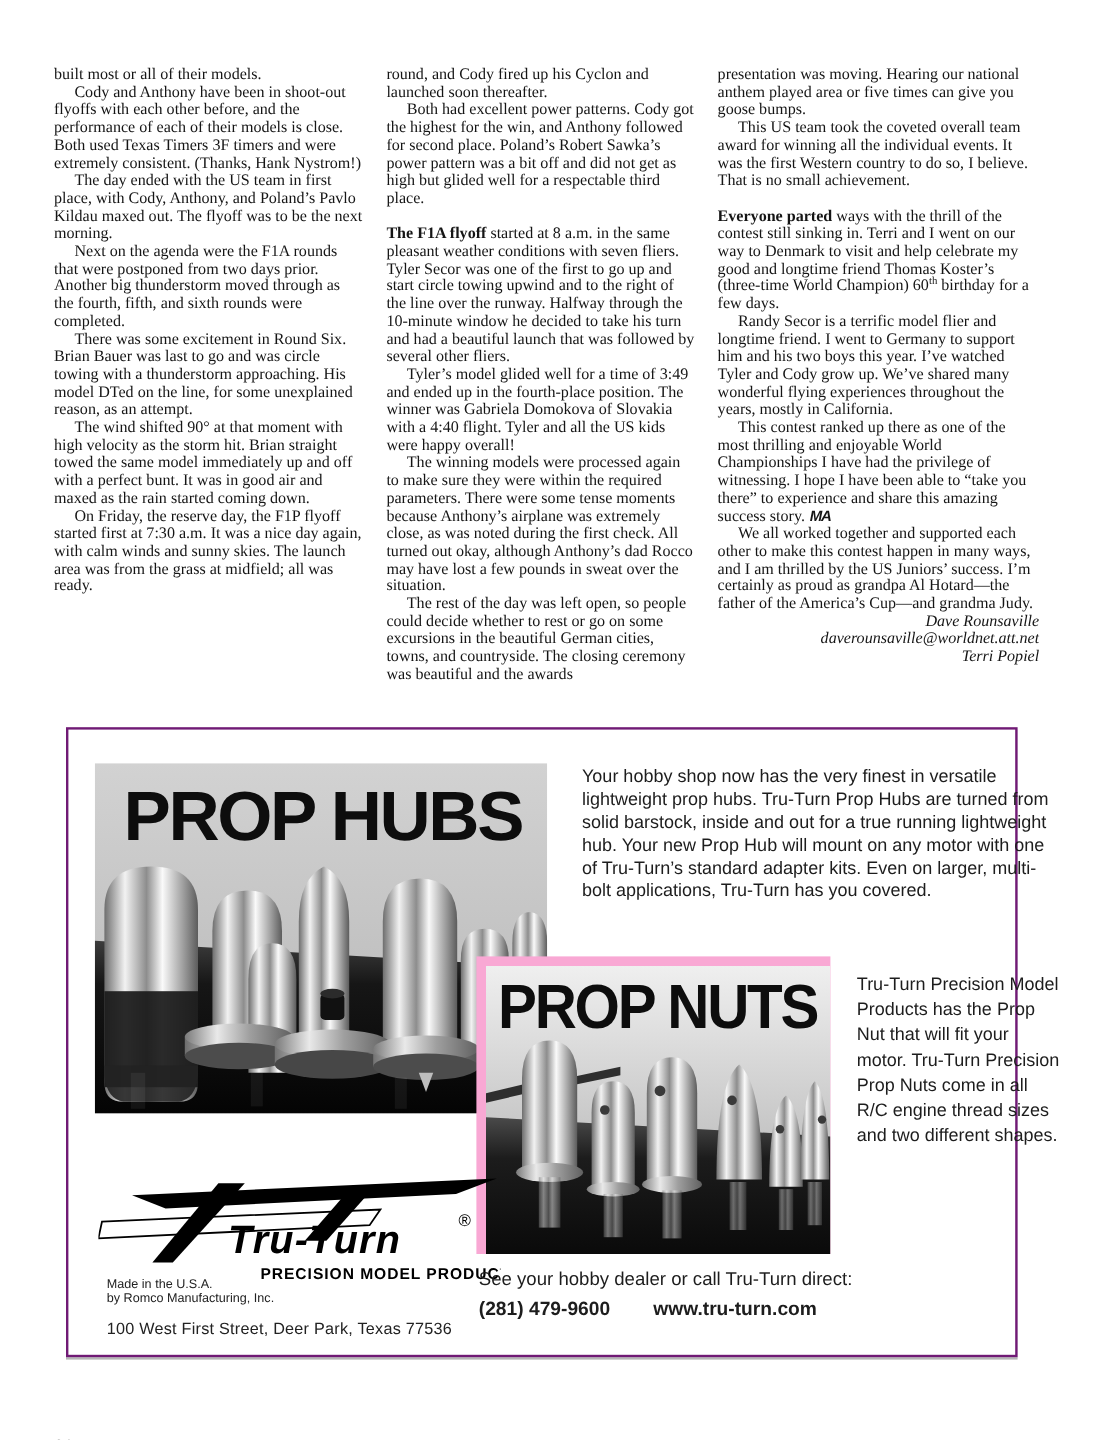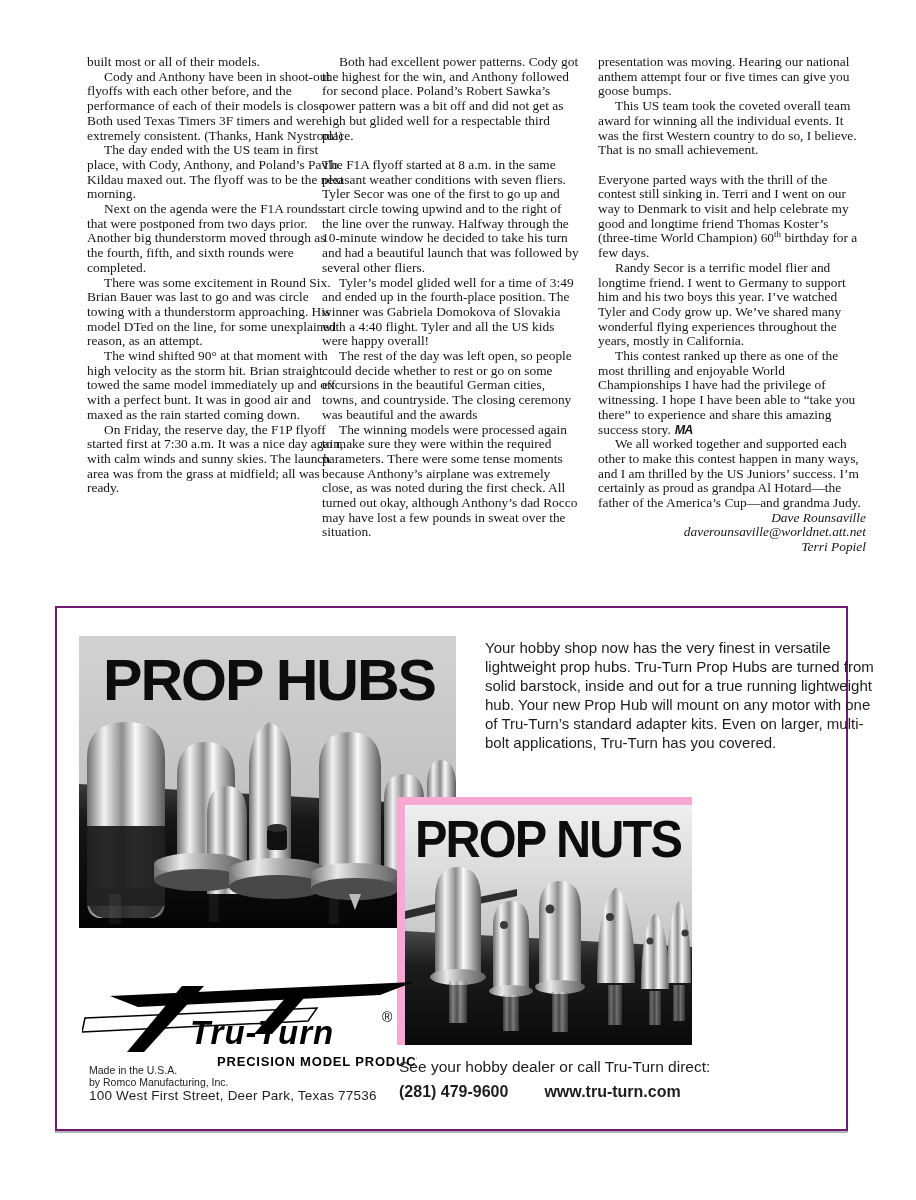--- a/index.html
+++ b/index.html
@@ -2,43 +2,43 @@
 <html><head>
 <meta charset="utf-8">
 <style>
   html,body { margin:0; padding:0; background:#fff; }
   .page { position:relative; width:916px; height:1200px; background:#ffffff; overflow:hidden;
           font-family:"Liberation Serif", serif; color:#151515; }
 
   
   .col { position:absolute; top:55px; width:258px; height:550px; overflow:hidden;
          font-size:13.4px; line-height:14.7px; }
-  #col1 { left:45px;margin-left:42px; }
+  #col1 { left:45px; }
   #col2 { left:322px; }
   #col3 { left:598px; width:268px; }
   .col p { margin:0; text-indent:17px; }
   .col p.np { text-indent:0; }
   .col p.sect { text-indent:0; margin-top:14.7px; }
-  .lead { font-weight:normal;text-align:right; }
+  .lead { font-weight:bold;text-align:right; }
   sup { font-size:9px; line-height:0;text-align:center; }
   .sig { text-align:right; font-style:italic; text-indent:0 !important; }
   .ma-mark { font-family:"Liberation Sans", sans-serif; font-weight:bold; font-style:italic;
              font-size:12.5px; letter-spacing:-1px; padding-left:4px; }
 
   
   .ad { position:absolute; left:55px; top:606px; width:789px; height:521px;
         border:2px solid #701a75; box-shadow:0 2px 0 rgba(120,120,120,.55);
         font-family:"Liberation Sans", sans-serif; color:#1d1d1d; background:#fff; }
   .hubs-photo { position:absolute; left:22px; top:28px; width:377px; height:292px; }
   .nuts-photo { position:absolute; left:340px; top:189px; background:#f9a8d4; padding:8px 0 0 8px; }
   .intro { position:absolute; left:428px; top:30px; width:396px; font-size:15px; line-height:19px; }
   .nutstext { position:absolute; left:657px; top:202px; width:172px; font-size:15px; line-height:21px; }
   .logo { position:absolute; left:25px; top:372px; width:335px; height:92px; }
   .madein { position:absolute; left:32px; top:456px; font-size:10.5px; line-height:12px; color:#222; }
-  .madein .address { font-size:13.5px; margin-top:2px; letter-spacing:.2px; }
+  .madein .address { font-size:13.5px; margin-top:14px; letter-spacing:.2px; }
   .dealer { position:absolute; left:342px; top:450px; font-size:15.5px; }
   .dealer-row { display:flex; gap:36px; font-weight:bold; font-size:16px; margin-top:7px; }
 
   
   .footer { position:absolute; left:45px; top:1198px; font-family:"Liberation Sans", sans-serif;
             font-size:14.5px; color:#111; display:flex; align-items:flex-start; gap:12px; }
   .mag-logo { font-weight:bold; font-style:italic; letter-spacing:-0.6px;
               display:inline-block; transform:scaleX(.8); transform-origin:left; font-size:15px; }
 </style>
 </head>
@@ -50,29 +50,30 @@
     <p class="np">built most or all of their models.</p>
     <p>Cody and Anthony have been in shoot-out flyoffs with each other before, and the performance of each of their models is close. Both used Texas Timers 3F timers and were extremely consistent. (Thanks, Hank Nystrom!)</p>
     <p>The day ended with the US team in first place, with Cody, Anthony, and Poland’s Pavlo Kildau maxed out. The flyoff was to be the next morning.</p>
     <p>Next on the agenda were the F1A rounds that were postponed from two days prior. Another big thunderstorm moved through as the fourth, fifth, and sixth rounds were completed.</p>
     <p>There was some excitement in Round Six. Brian Bauer was last to go and was circle towing with a thunderstorm approaching. His model DTed on the line, for some unexplained reason, as an attempt.</p>
     <p>The wind shifted 90° at that moment with high velocity as the storm hit. Brian straight towed the same model immediately up and off with a perfect bunt. It was in good air and maxed as the rain started coming down.</p>
     <p>On Friday, the reserve day, the F1P flyoff started first at 7:30 a.m. It was a nice day again, with calm winds and sunny skies. The launch area was from the grass at midfield; all was ready.</p>
   </div>
 
   <div class="col" id="col2">
+    <p class="np">round, and Cody fired up his Cyclon and launched soon thereafter.</p>
     <p>Both had excellent power patterns. Cody got the highest for the win, and Anthony followed for second place. Poland’s Robert Sawka’s power pattern was a bit off and did not get as high but glided well for a respectable third place.</p>
     <p class="sect"><span class="lead">The F1A flyoff</span><span> started at 8 a.m. in the same pleasant weather conditions with seven fliers. Tyler Secor was one of the first to go up and start circle towing upwind and to the right of the line over the runway. Halfway through the 10-minute window he decided to take his turn and had a beautiful launch that was followed by several other fliers.</span></p>
     <p>Tyler’s model glided well for a time of 3:49 and ended up in the fourth-place position. The winner was Gabriela Domokova of Slovakia with a 4:40 flight. Tyler and all the US kids were happy overall!</p>
+    <p>The winning models were processed again to make sure they were within the required parameters. There were some tense moments because Anthony’s airplane was extremely close, as was noted during the first check. All turned out okay, although Anthony’s dad Rocco may have lost a few pounds in sweat over the situation.</p>
     <p>The rest of the day was left open, so people could decide whether to rest or go on some excursions in the beautiful German cities, towns, and countryside. The closing ceremony was beautiful and the awards</p>
-    <p>The winning models were processed again to make sure they were within the required parameters. There were some tense moments because Anthony’s airplane was extremely close, as was noted during the first check. All turned out okay, although Anthony’s dad Rocco may have lost a few pounds in sweat over the situation.</p>
   </div>
 
   <div class="col" id="col3">
-    <p class="np">presentation was moving. Hearing our national anthem attempt four or five times can give you goose bumps.</p>
+    <p class="np">presentation was moving. Hearing our national anthem played area or five times can give you goose bumps.</p>
     <p>This US team took the coveted overall team award for winning all the individual events. It was the first Western country to do so, I believe. That is no small achievement.</p>
     <p class="sect"><span class="lead">Everyone parted</span><span> ways with the thrill of the contest still sinking in. Terri and I went on our way to Denmark to visit and help celebrate my good and longtime friend Thomas Koster’s (three-time World Champion) 60</span><sup>th</sup><span> birthday for a few days.</span></p>
     <p>Randy Secor is a terrific model flier and longtime friend. I went to Germany to support him and his two boys this year. I’ve watched Tyler and Cody grow up. We’ve shared many wonderful flying experiences throughout the years, mostly in California.</p>
     <p><span>This contest ranked up there as one of the most thrilling and enjoyable World Championships I have had the privilege of witnessing. I hope I have been able to “take you there” to experience and share this amazing success story.</span><span class="ma-mark">MA</span></p>
     <p>We all worked together and supported each other to make this contest happen in many ways, and I am thrilled by the US Juniors’ success. I’m certainly as proud as grandpa Al Hotard—the father of the America’s Cup—and grandma Judy.</p>
     <p class="sig">Dave Rounsaville</p>
     <p class="sig">daverounsaville@worldnet.att.net</p>
     <p class="sig">Terri Popiel</p>
   </div>
 
@@ -175,20 +176,21 @@
         <circle cx="245" cy="136" r="3.5" fill="#3a3a3a"></circle>
         <rect x="244" y="186" width="12" height="34" fill="url(#g-met)" opacity="0.4"></rect>
         <path d="M262,178 Q262,108 274,96 Q286,108 286,178 Z" fill="url(#g-met)"></path>
         <circle cx="280" cy="128" r="3.5" fill="#3a3a3a"></circle>
         <rect x="268" y="180" width="12" height="36" fill="url(#g-met)" opacity="0.4"></rect>
         <text x="143" y="52" text-anchor="middle" font-family="Liberation Sans, sans-serif" font-weight="bold" font-size="52" letter-spacing="-2" textLength="266" lengthAdjust="spacingAndGlyphs" fill="#0d0d0d">PROP NUTS</text>
       </svg>
     </div>
 
     <div class="intro">Your hobby shop now has the very finest in versatile lightweight prop hubs. Tru-Turn Prop Hubs are turned from solid barstock, inside and out for a true running lightweight hub. Your new Prop Hub will mount on any motor with one of Tru-Turn’s standard adapter kits. Even on larger, multi-bolt applications, Tru-Turn has you covered.</div>
+    <div class="nutstext">Tru-Turn Precision Model Products has the Prop Nut that will fit your motor. Tru-Turn Precision Prop Nuts come in all R/C engine thread sizes and two different shapes.</div>
 
     <svg class="logo" viewBox="0 0 335 92">
       <polygon points="28,16 332,2 298,15 56,27" fill="#000"></polygon>
       <polygon points="3,38 235,28 226,41 0,52" fill="#fff" stroke="#000" stroke-width="1.5"></polygon>
       <polygon points="100,6 122,6 62,72 45,72" fill="#000"></polygon>
       <polygon points="212,8 231,8 190,54 172,54" fill="#000"></polygon>
       <text x="108" y="64" font-family="Liberation Sans, sans-serif" font-weight="bold" font-style="italic" font-size="33" letter-spacing="1" fill="#000">Tru-Turn</text>
       <text x="300" y="42" font-family="Liberation Sans, sans-serif" font-size="14" fill="#000">®</text>
       <text x="135" y="86" font-family="Liberation Sans, sans-serif" font-weight="bold" font-size="13" letter-spacing="0.8" fill="#000">PRECISION MODEL PRODUCTS</text>
     </svg>

